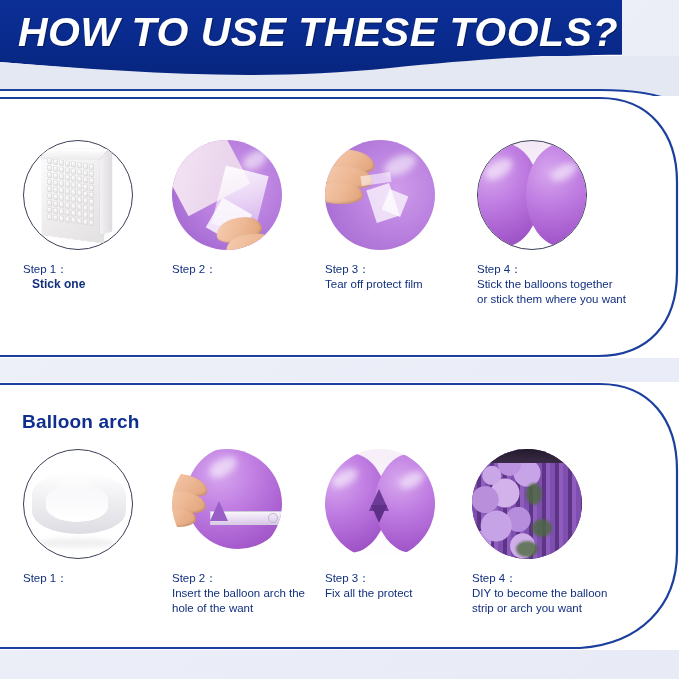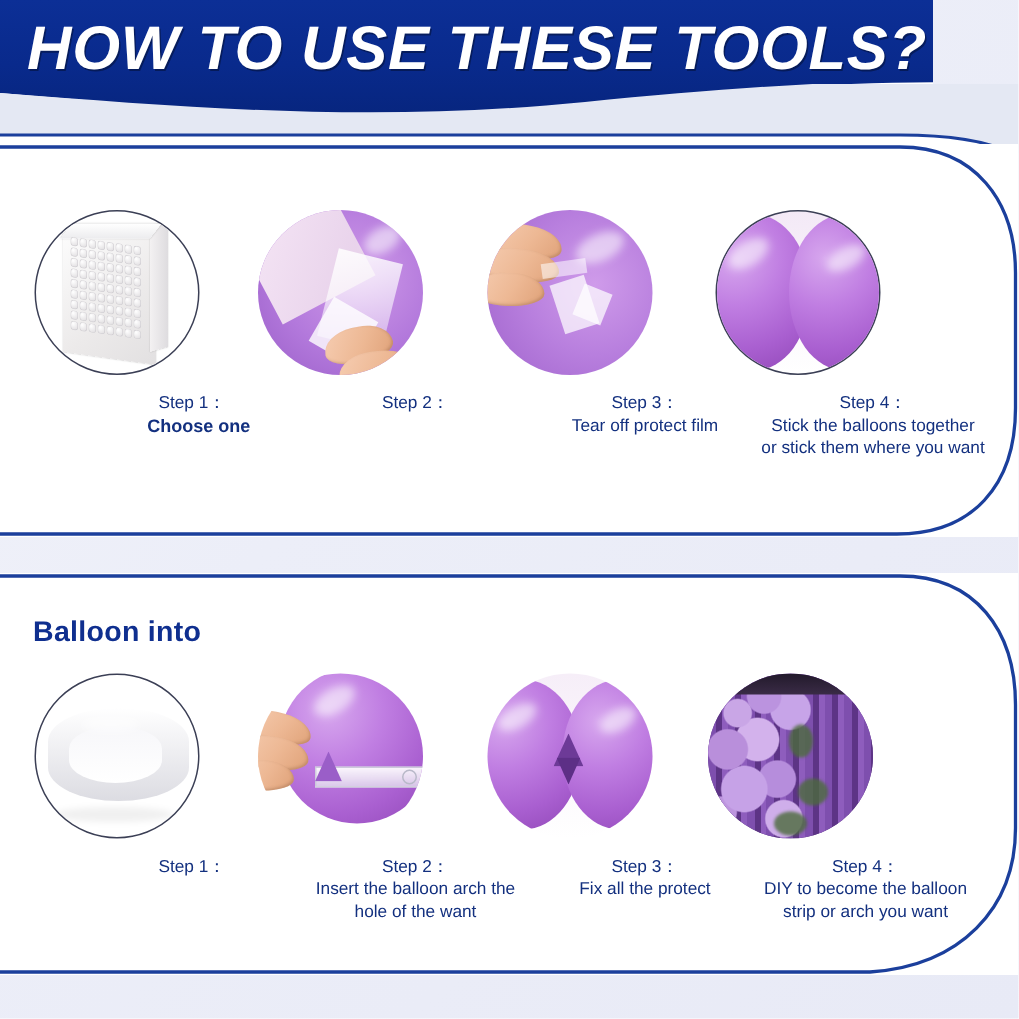--- a/index.html
+++ b/index.html
@@ -23,21 +23,21 @@
     color:#ffffff;font-style:italic;font-weight:bold;
     font-size:41px;letter-spacing:0.5px;line-height:56px;
     white-space:nowrap;
     text-shadow:1px 1px 0 rgba(0,0,0,.35);
   }
 
   .wavestrip{position:absolute;left:0;top:56px;width:679px;height:46px;overflow:hidden;}
 
   
   .panel{
-    position:absolute;left:0;background:#ffffff;overflow:hidden;text-align:center;
+    position:absolute;left:0;background:#ffffff;overflow:hidden;
   }
   .panel svg.frame{position:absolute;left:0;top:0;pointer-events:none;}
 
   #panel1{left:0;top:96px;width:679px;height:262px;}
   #panel2{left:0;top:382px;width:679px;height:268px;}
 
   .panel-title{
     position:absolute;color:#0f2f8f;font-weight:bold;font-size:19px;
     letter-spacing:.2px;
   }
@@ -219,21 +219,21 @@
               <i></i>
               <i></i>
               <i></i>
               <i></i>
               <i></i>
           </div>
         </div>
       </div>
       <div class="caption" style="top:121px;">
         <div class="cap-head">Step 1：</div>
-        <div class="cap-body bold">Choose  one</div>
+        <div class="cap-body bold">Stick  one</div>
       </div>
     </div>
 
     <div class="step" style="left:172px;top:44px;">
       <div class="circle" style="background:radial-gradient(circle at 60% 40%,#cf9ae9,#b379dc 55%,#9a5ec8);">
         <div style="position:absolute;left:-4px;top:-6px;width:70px;height:70px;background:linear-gradient(135deg,#f6e7f6,#e6cfe9);transform:rotate(-28deg);"></div>
         <div class="film" style="left:46px;top:30px;width:44px;height:60px;transform:rotate(14deg);background:linear-gradient(160deg,rgba(255,255,255,.88),rgba(255,255,255,.35));"></div>
         <div class="film" style="left:40px;top:64px;width:34px;height:34px;transform:rotate(30deg);background:rgba(255,255,255,.8);"></div>
         <div class="hand" style="left:44px;top:72px;width:66px;height:48px;">
           <div class="finger" style="left:0;top:6px;width:46px;height:24px;transform:rotate(-12deg);"></div>
@@ -278,21 +278,21 @@
       </div>
     </div>
   </div>
 
   <div class="panel" id="panel2">
 
     <svg class="frame" width="679" height="268" viewBox="0 0 679 268">
       <path d="M-10,2 L600,2 C650,2 677,38 677,88 L677,170 C677,224 640,262 580,266 L-10,266" fill="none" stroke="#1b3f9c" stroke-width="2.2"></path>
     </svg>
 
-    <div class="panel-title" style="left:22px;top:29px;">Balloon into</div>
+    <div class="panel-title" style="left:22px;top:29px;">Balloon arch</div>
 
     <div class="step" style="left:23px;top:67px;">
       <div class="circle outline" style="background:#ffffff;">
         <div class="roll-outer" style="left:8px;top:22px;width:94px;height:62px;"></div>
         <div class="roll-hole" style="left:22px;top:34px;width:62px;height:38px;"></div>
         <div class="shine" style="left:30px;top:28px;width:40px;height:10px;"></div>
         <div style="position:absolute;left:12px;top:88px;width:80px;height:10px;border-radius:50%;background:rgba(0,0,0,.06);filter:blur(2px);"></div>
       </div>
       <div class="caption" style="top:121px;">
         <div class="cap-head">Step 1：</div>

